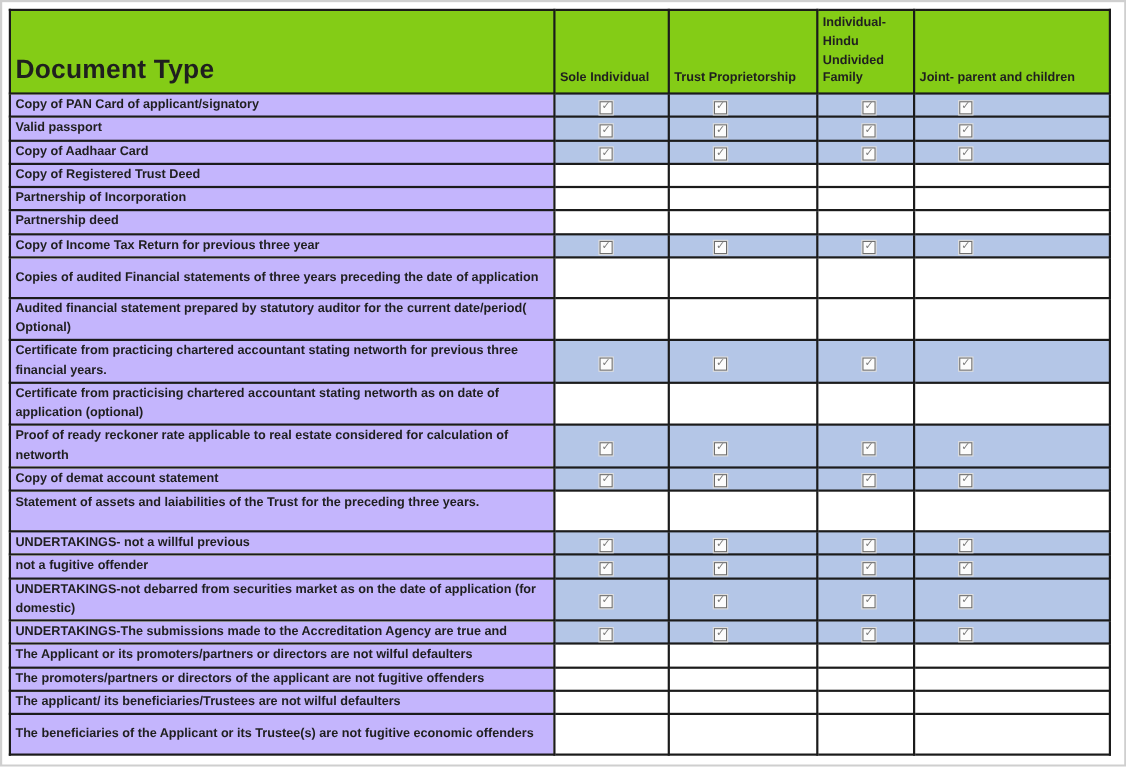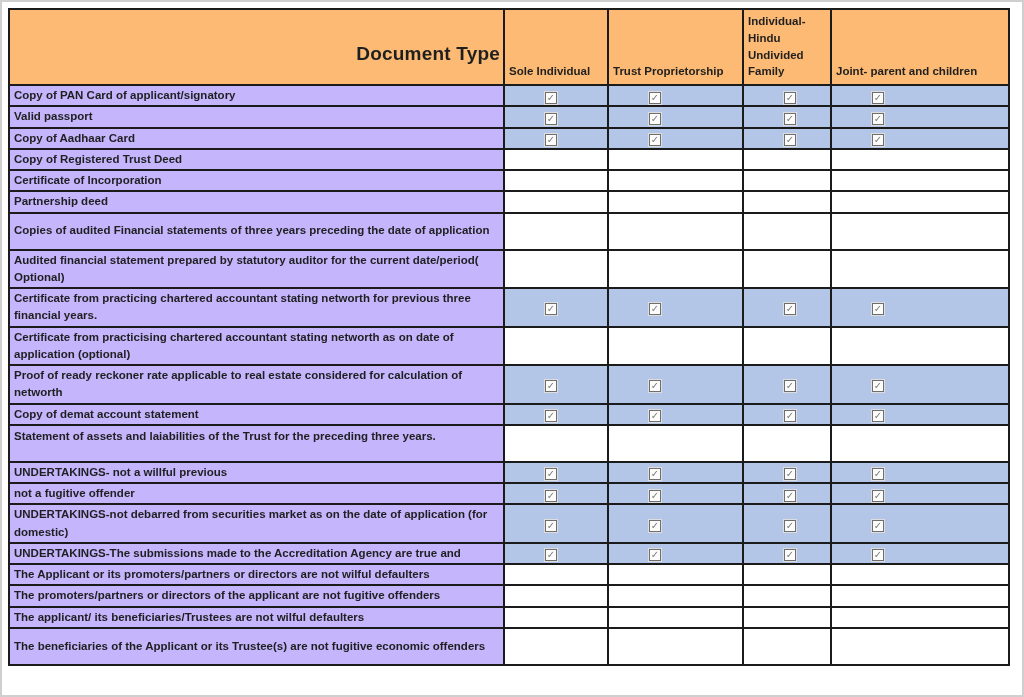--- a/index.html
+++ b/index.html
@@ -28,27 +28,27 @@
   }
   
   tr.header-row{ height:76px; }
   th{
     font-weight:bold;
     font-size:11.5px;
     line-height:1.45;
     text-align:left;
     vertical-align:bottom;
     padding:2px 3px 4px 4px;
-    background:#fdba74;
+    background:#84cc16;
   }
   th.doc-h{
-    text-align:right;
-    font-size:19px;
+    text-align:left;
+    font-size:24px;
     line-height:1.1;
-    padding-bottom:19px;
+    padding-bottom:7px;
     letter-spacing:.2px;
   }
   
   tr.h1{ height:19px; }
   tr.h2{ height:37px; }
   td.doc-cell{
     font-weight:bold;
     font-size:11.5px;
     line-height:1.5;
     padding:1px 3px 1px 4px;
@@ -148,32 +148,47 @@
             </span></td>
         </tr>
         <tr class="h1">
           <td class="doc-cell">Copy of Registered Trust Deed</td>
           <td class="check-cell"></td>
           <td class="check-cell"></td>
           <td class="check-cell"></td>
           <td class="check-cell"></td>
         </tr>
         <tr class="h1">
-          <td class="doc-cell">Certificate of Incorporation</td>
+          <td class="doc-cell">Partnership of Incorporation</td>
           <td class="check-cell"></td>
           <td class="check-cell"></td>
           <td class="check-cell"></td>
           <td class="check-cell"></td>
         </tr>
         <tr class="h1">
           <td class="doc-cell">Partnership deed</td>
           <td class="check-cell"></td>
           <td class="check-cell"></td>
           <td class="check-cell"></td>
           <td class="check-cell"></td>
+        </tr>
+        <tr class="h1">
+          <td class="doc-cell">Copy of Income Tax Return for previous three year</td>
+          <td class="check-cell highlighted"><span class="checkbox" role="checkbox" aria-checked="true">
+              <span class="tick">✓</span>
+            </span></td>
+          <td class="check-cell highlighted"><span class="checkbox" role="checkbox" aria-checked="true">
+              <span class="tick">✓</span>
+            </span></td>
+          <td class="check-cell highlighted"><span class="checkbox" role="checkbox" aria-checked="true">
+              <span class="tick">✓</span>
+            </span></td>
+          <td class="check-cell highlighted"><span class="checkbox" role="checkbox" aria-checked="true">
+              <span class="tick">✓</span>
+            </span></td>
         </tr>
         <tr class="h2">
           <td class="doc-cell">Copies of audited Financial statements of three years preceding the date of application</td>
           <td class="check-cell"></td>
           <td class="check-cell"></td>
           <td class="check-cell"></td>
           <td class="check-cell"></td>
         </tr>
         <tr class="h2">
           <td class="doc-cell">Audited financial statement prepared by statutory auditor for the current date/period( Optional)</td>

